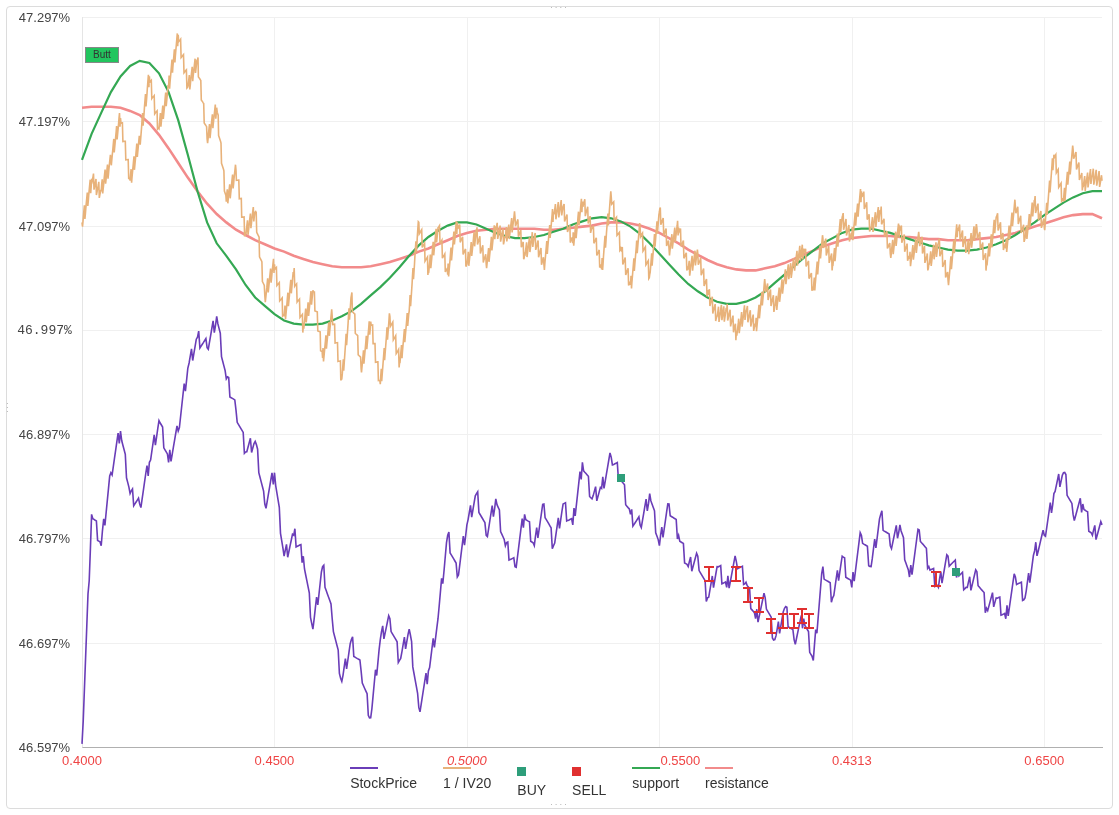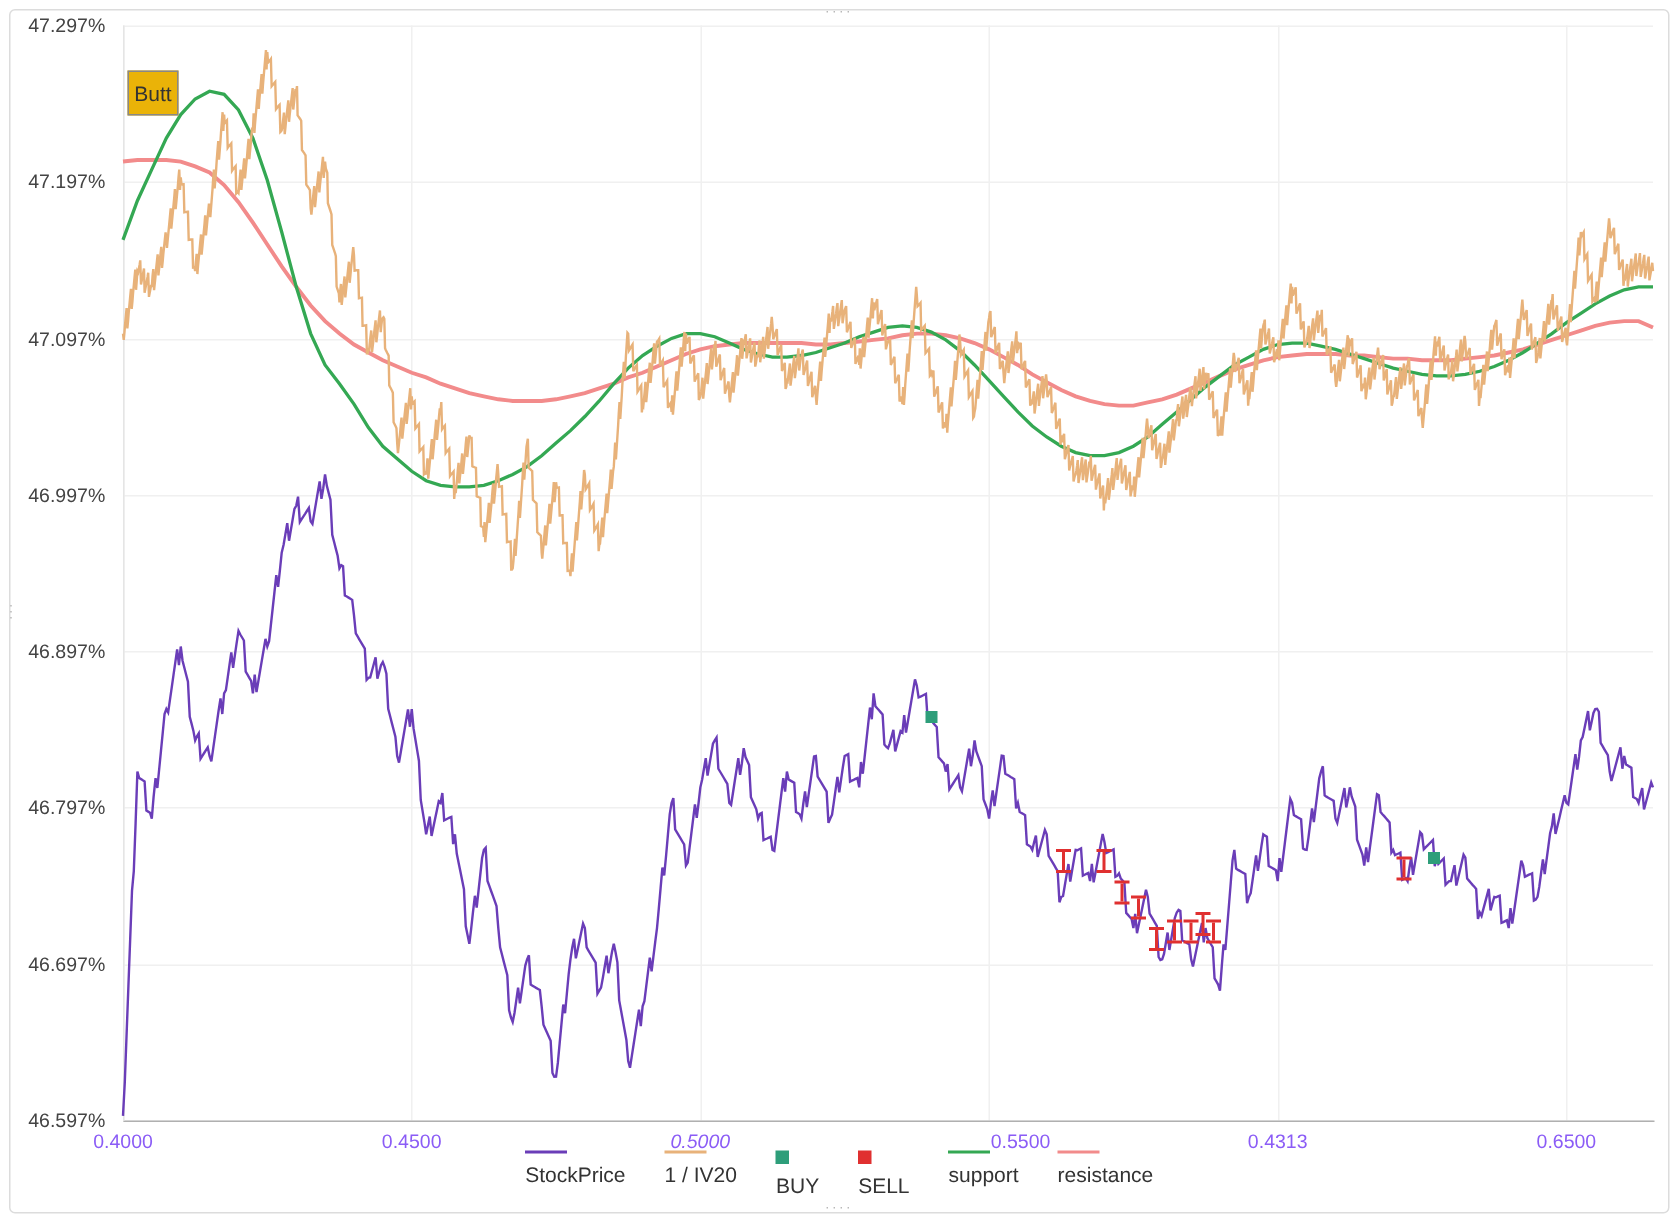--- a/index.html
+++ b/index.html
@@ -39,21 +39,21 @@
     right: 1050px; 
     font-size: 13px;
     color: #444;
     text-align: center;
     transform: translateY(-50%);
     white-space: nowrap;
   }
   .x-tick-label {
     position: absolute;
     font-size: 13px;
-    color: #8b5cf6;
+    color: #ef4444;
     text-align: center;
     transform: translateX(-50%);
     white-space: nowrap;
   }
   .chart-title {
     position: absolute;
     left: 160px;
     right: 40px;
     top: 20px;
     font-size: 23px;
@@ -96,24 +96,24 @@
     stroke-linecap: butt;
   }
   .marker {
     position: absolute;
   }
   .small-button {
     position: absolute;
     left: 78px;
     top: 40px;
     width: 34px;
-    height: 30px;
+    height: 16px;
     border: 1px solid #888;
-    background: #eab308;
-    font-size: 14px;
+    background: #22c55e;
+    font-size: 10px;
     line-height: 14px;
     overflow: hidden;
     text-align: center;
     color: #333;
     cursor: pointer;
     padding: 0;
   }
   .top-handle, .bottom-handle {
     position: absolute;
     left: 50%;
@@ -151,21 +151,21 @@
   <div id="grid-layer">
       <div class="gridline" style="left: 75px; top: 740px; width: 1020px; height: 1px;"></div>
       <div class="y-tick-label" style="left: 6px; width: 63px; top: 740px;">46.597%</div>
       <div class="gridline" style="left: 75px; top: 635.714px; width: 1020px; height: 1px;"></div>
       <div class="y-tick-label" style="left: 6px; width: 63px; top: 635.714px;">46.697%</div>
       <div class="gridline" style="left: 75px; top: 531.429px; width: 1020px; height: 1px;"></div>
       <div class="y-tick-label" style="left: 6px; width: 63px; top: 531.429px;">46.797%</div>
       <div class="gridline" style="left: 75px; top: 427.143px; width: 1020px; height: 1px;"></div>
       <div class="y-tick-label" style="left: 6px; width: 63px; top: 427.143px;">46.897%</div>
       <div class="gridline" style="left: 75px; top: 322.857px; width: 1020px; height: 1px;"></div>
-      <div class="y-tick-label" style="left: 6px; width: 63px; top: 322.857px;">46.997%</div>
+      <div class="y-tick-label" style="left: 6px; width: 63px; top: 322.857px; font-family: Liberation Mono, monospace;">46.997%</div>
       <div class="gridline" style="left: 75px; top: 218.571px; width: 1020px; height: 1px;"></div>
       <div class="y-tick-label" style="left: 6px; width: 63px; top: 218.571px;">47.097%</div>
       <div class="gridline" style="left: 75px; top: 114.286px; width: 1020px; height: 1px;"></div>
       <div class="y-tick-label" style="left: 6px; width: 63px; top: 114.286px;">47.197%</div>
       <div class="gridline" style="left: 75px; top: 10px; width: 1020px; height: 1px;"></div>
       <div class="y-tick-label" style="left: 6px; width: 63px; top: 10px;">47.297%</div>
       <div class="gridline" style="left: 75px; top: 10px; width: 1px; height: 730px;"></div>
       <div class="x-tick-label" style="left: 75px; top: 746px;">0.4000</div>
       <div class="gridline" style="left: 267.453px; top: 10px; width: 1px; height: 730px;"></div>
       <div class="x-tick-label" style="left: 267.453px; top: 746px;">0.4500</div>

